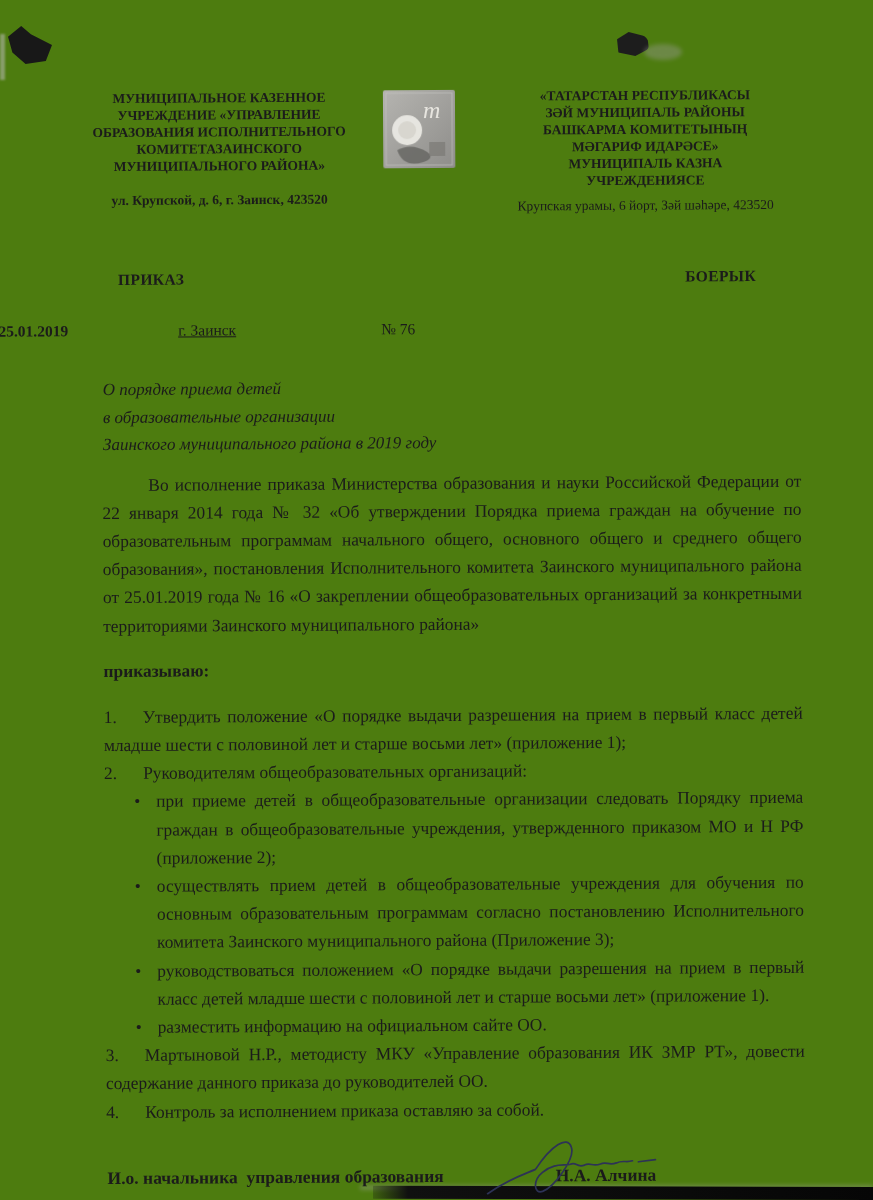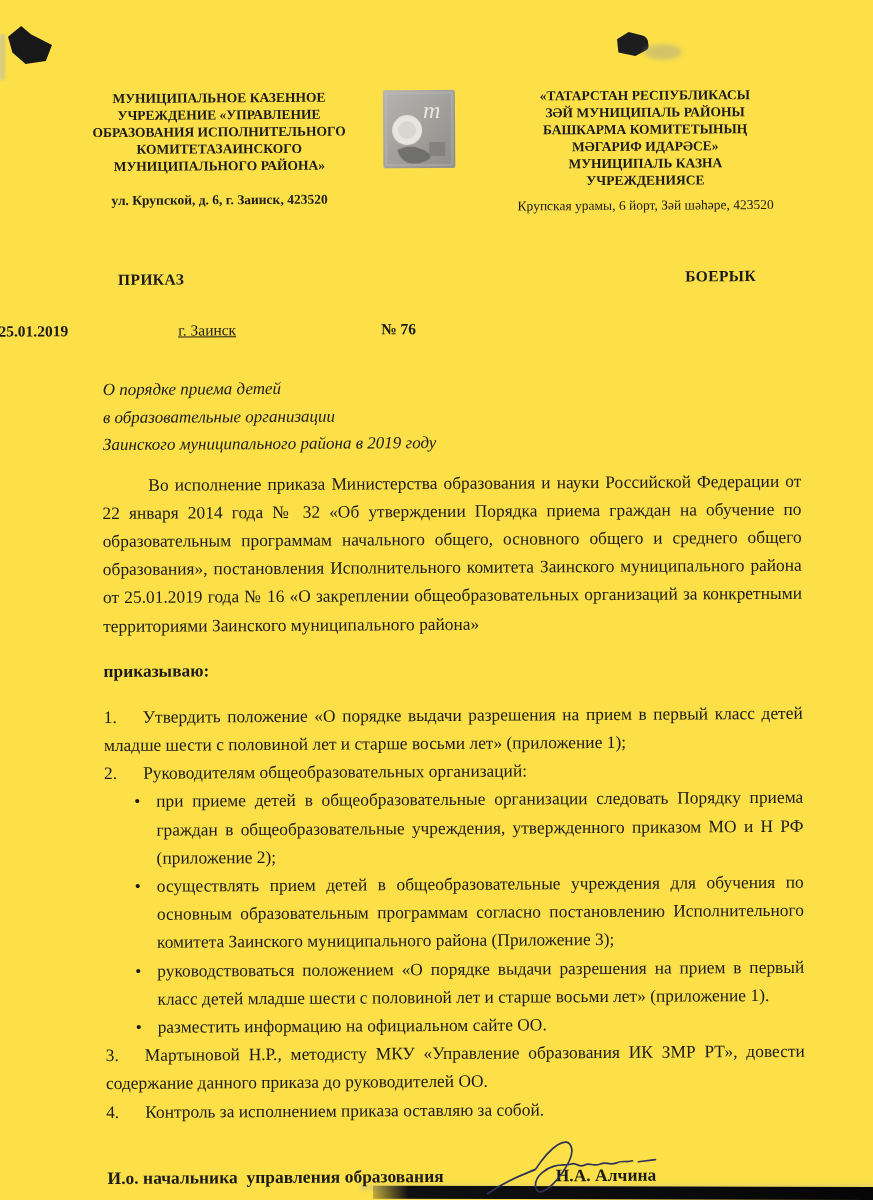--- a/index.html
+++ b/index.html
@@ -1,20 +1,20 @@
 <!DOCTYPE html>
 <html><head>
 <meta charset="utf-8">
 <style>
   html, body { margin: 0; padding: 0; background: #e9e9e7; }
   .page {
     position: relative;
     width: 873px; height: 1200px;
     margin: 0 auto;
-    background: #fde047;
+    background: #4d7c0f;
     overflow: hidden;
     font-family: "Liberation Serif", "DejaVu Serif", serif;
     color: #1b1b1b;
   }
   .content {
     position: absolute; left: 0; top: 0; width: 873px;
     transform: rotate(-0.35deg);
     transform-origin: 436px 600px;
   }
 
@@ -29,21 +29,21 @@
   .addr-left  { margin-top: 17px; font-size: 13.5px; }
   .addr-right { margin-top: 8px; font-weight: normal; font-size: 13.5px; }
 
   
   .order-titles { display: flex; margin-top: 54px; font-weight: bold; font-size: 15.5px; letter-spacing: .4px; }
   .title-ru { margin-left: 120px; }
   .title-tt { margin-left: auto; margin-right: 115px; }
   .order-meta { display: flex; margin-top: 33px; font-size: 15.5px; }
   .meta-date   { font-weight: bold; }
   .meta-place  { margin-left: 110px; text-decoration: underline; }
-  .meta-number { margin-left: 145px; font-weight: bold; }
+  .meta-number { margin-left: 145px; font-weight: normal; }
 
   
   .subject {
     margin: 36px 72px 0 104px;
     font-style: italic; font-size: 17px; line-height: 27.5px;
     white-space: pre-line;
   }
 
   
   .body-text { margin: 0 71px 0 103px; font-size: 17.4px; line-height: 28.2px; text-align: justify; }

